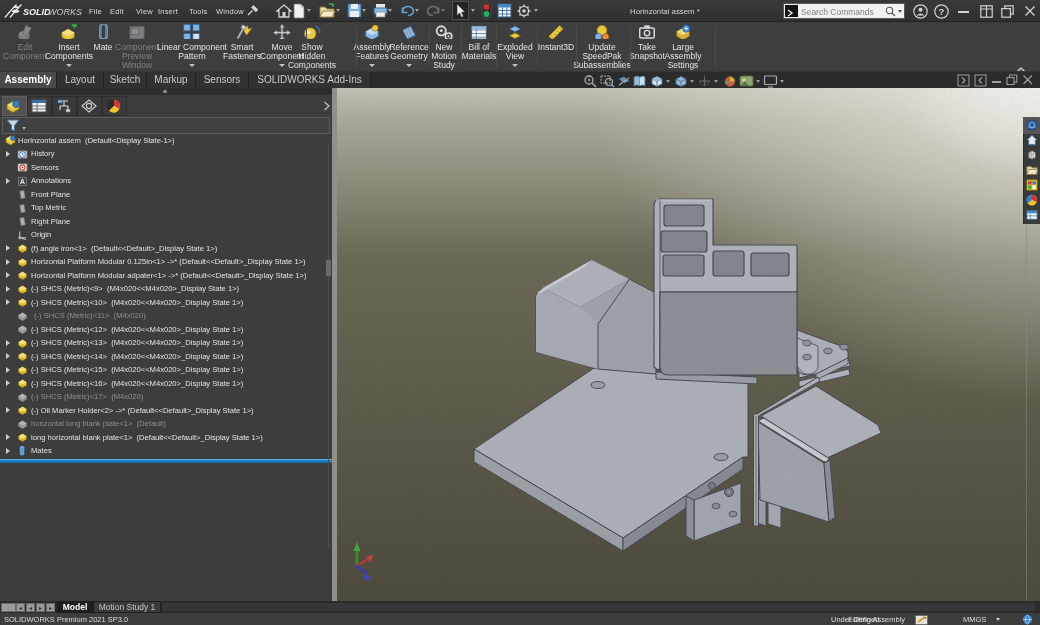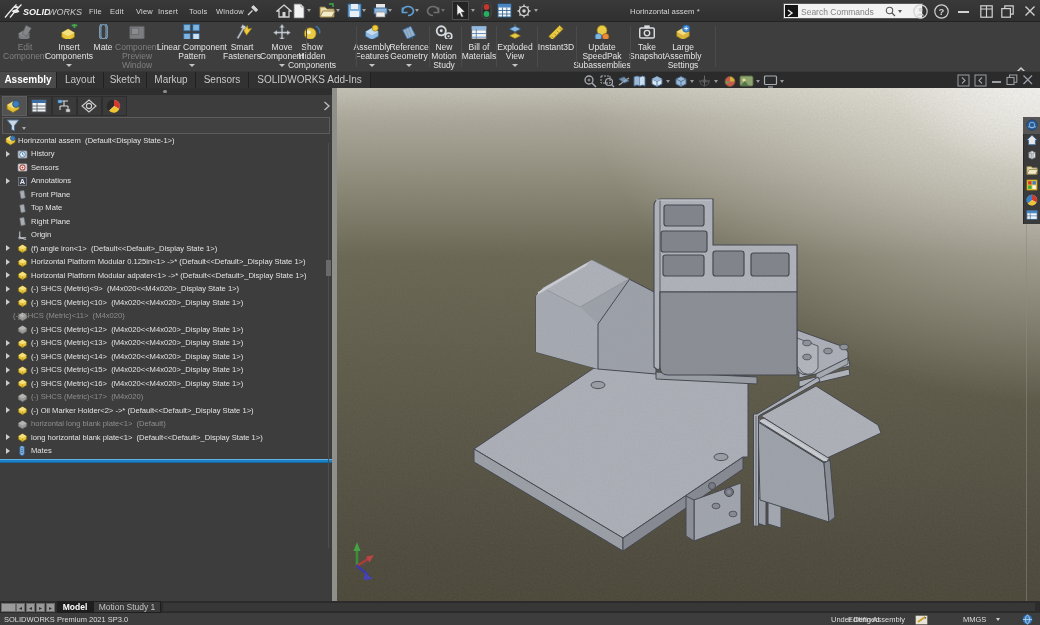--- a/index.html
+++ b/index.html
@@ -136,21 +136,21 @@
           <g fill="none" stroke="#cfcfcf" stroke-width="1.4">
             <circle cx="8" cy="8" r="4.6"></circle>
             <path d="M8 1.5 L8 3.5 M8 12.5 L8 14.5 M1.5 8 L3.5 8 M12.5 8 L14.5 8 M3.4 3.4 L4.8 4.8 M11.2 11.2 L12.6 12.6 M12.6 3.4 L11.2 4.8 M4.8 11.2 L3.4 12.6"></path>
           </g>
           <circle cx="8" cy="8" r="1.8" fill="#cfcfcf"></circle>
         </svg>
     <div class="tcaret" style="left:534px"></div>
     </div>
     <span class="abs" style="left:630px;top:0;height:22px;line-height:23px;color:#d4d4d4;font-size:7.8px">Horinzontal assem *</span>
 
-    <div class="abs" style="left:783px;top:3px;width:140px;height:16px;background:#f2f2f2;border:1px solid #595959;">
+    <div class="abs" style="left:783px;top:3px;width:122px;height:16px;background:#f2f2f2;border:1px solid #595959;">
       <div class="abs" style="left:1px;top:1px;width:13px;height:12px;background:#141414">
         <svg width="13" height="12" viewBox="0 0 13 12">
             <path d="M3 3 L7 6 L3 9" stroke="#eee" stroke-width="1.4" fill="none"></path>
           </svg>
       </div>
       <span class="abs" style="left:17px;top:2.5px;font-size:8.5px;color:#828282">Search Commands</span>
       <svg class="abs" style="left:101px;top:2px" width="11" height="11" viewBox="0 0 11 11">
         <circle cx="4.5" cy="4.5" r="3.2" fill="none" stroke="#555" stroke-width="1.1"></circle>
         <path d="M7 7 L10 10" stroke="#555" stroke-width="1.2"></path>
       </svg>
@@ -448,21 +448,21 @@
             <path d="M3 2.5 L7.5 1.5 L9 9.5 L4.5 10.5 Z" fill="#b8bdc4" fill-opacity="0.95" stroke="#6e7379" stroke-width="0.8"></path>
             <path d="M4.6 2.2 L6.1 10.2 M6.1 1.9 L7.6 9.9" stroke="#979ca3" stroke-width="0.5"></path>
           </svg>
           <span class="ttext" style="left:31px">Front Plane</span>
         </div>
     <div class="trow" style="top:113.4px">
           <svg class="ticon" style="left:17px" viewBox="0 0 12 12">
             <path d="M3 2.5 L7.5 1.5 L9 9.5 L4.5 10.5 Z" fill="#b8bdc4" fill-opacity="0.95" stroke="#6e7379" stroke-width="0.8"></path>
             <path d="M4.6 2.2 L6.1 10.2 M6.1 1.9 L7.6 9.9" stroke="#979ca3" stroke-width="0.5"></path>
           </svg>
-          <span class="ttext" style="left:31px">Top Mate</span>
+          <span class="ttext" style="left:31px">Top Metric</span>
         </div>
     <div class="trow" style="top:126.9px">
           <svg class="ticon" style="left:17px" viewBox="0 0 12 12">
             <path d="M3 2.5 L7.5 1.5 L9 9.5 L4.5 10.5 Z" fill="#b8bdc4" fill-opacity="0.95" stroke="#6e7379" stroke-width="0.8"></path>
             <path d="M4.6 2.2 L6.1 10.2 M6.1 1.9 L7.6 9.9" stroke="#979ca3" stroke-width="0.5"></path>
           </svg>
           <span class="ttext" style="left:31px">Right Plane</span>
         </div>
     <div class="trow" style="top:140.4px">
           <svg class="ticon" style="left:17px" viewBox="0 0 12 12">
@@ -514,21 +514,21 @@
             <path d="M6 2 L10.5 4.5 L6 7 L1.5 4.5 Z" fill="#f4e07e"></path>
             <path d="M6 7 L6 10.5" stroke="#a98f1e" stroke-width="0.7"></path>
           </svg>
           <span class="ttext" style="left:31px">(-) SHCS (Metric)&lt;10&gt;&nbsp; (M4x020&lt;&lt;M4x020&gt;_Display State 1&gt;)</span>
         </div>
     <div class="trow gray" style="top:221.4px">
           <svg class="ticon" style="left:17px" viewBox="0 0 12 12">
             <path d="M1.5 4.5 L6 2 L10.5 4.5 L10.5 8 L6 10.5 L1.5 8 Z" fill="#9a9a98" stroke="#6f6f6d" stroke-width="0.8"></path>
             <path d="M6 2 L10.5 4.5 L6 7 L1.5 4.5 Z" fill="#b5b5b2"></path>
           </svg>
-          <span class="ttext" style="left:13px">(-) SHCS (Metric)&lt;11&gt;&nbsp; (M4x020)</span>
+          <span class="ttext" style="left:34px">(-) SHCS (Metric)&lt;11&gt;&nbsp; (M4x020)</span>
         </div>
     <div class="trow" style="top:234.9px">
           <svg class="ticon" style="left:17px" viewBox="0 0 12 12">
             <path d="M1.5 4.5 L6 2 L10.5 4.5 L10.5 8 L6 10.5 L1.5 8 Z" fill="#9a9a98" stroke="#6f6f6d" stroke-width="0.8"></path>
             <path d="M6 2 L10.5 4.5 L6 7 L1.5 4.5 Z" fill="#b5b5b2"></path>
           </svg>
           <span class="ttext" style="left:31px">(-) SHCS (Metric)&lt;12&gt;&nbsp; (M4x020&lt;&lt;M4x020&gt;_Display State 1&gt;)</span>
         </div>
     <div class="trow" style="top:248.4px">
           <span class="tarrow"></span>

